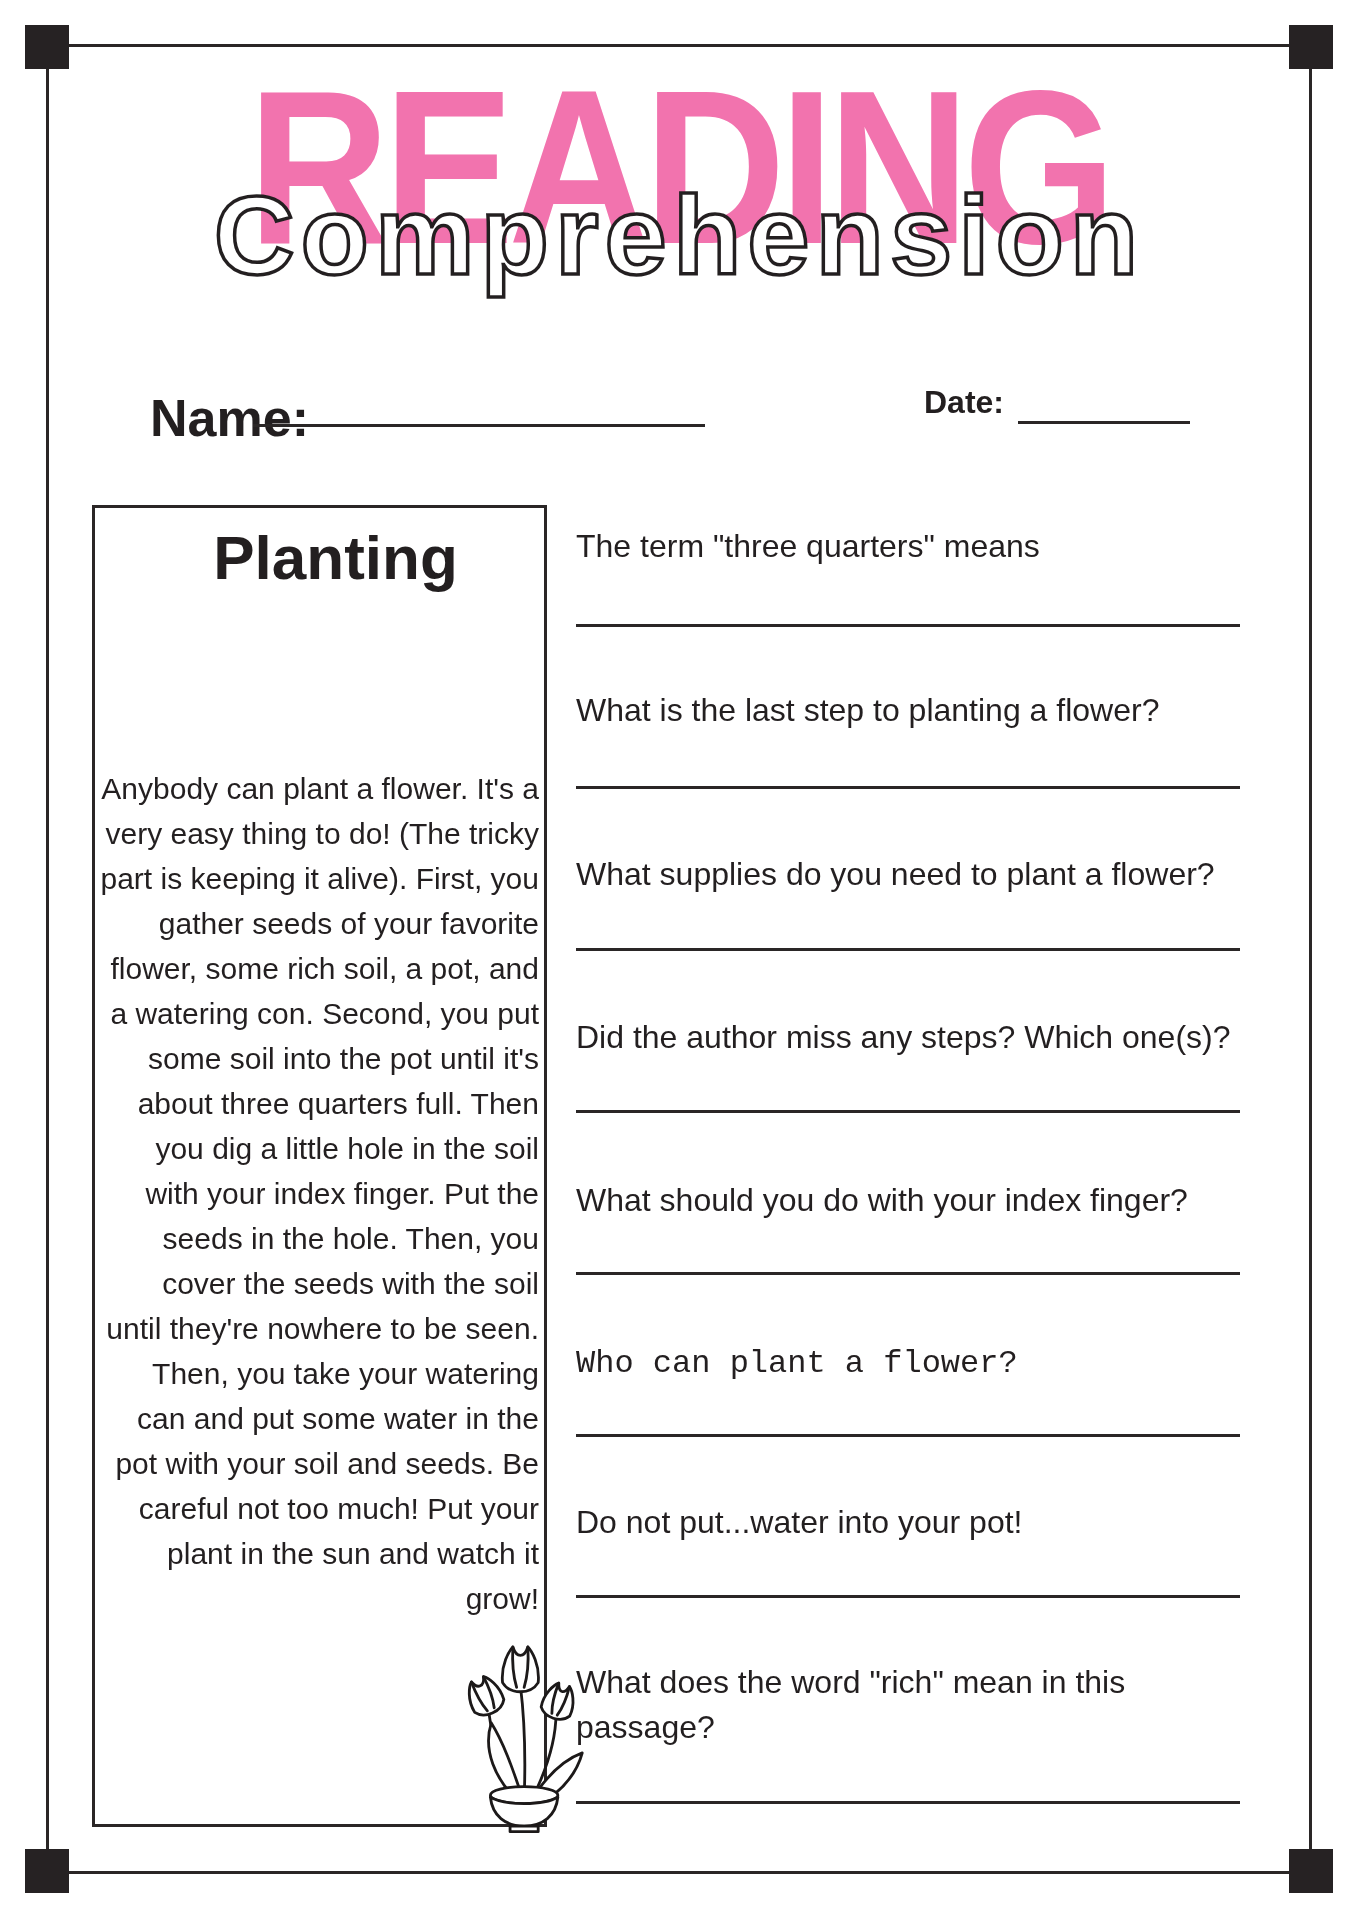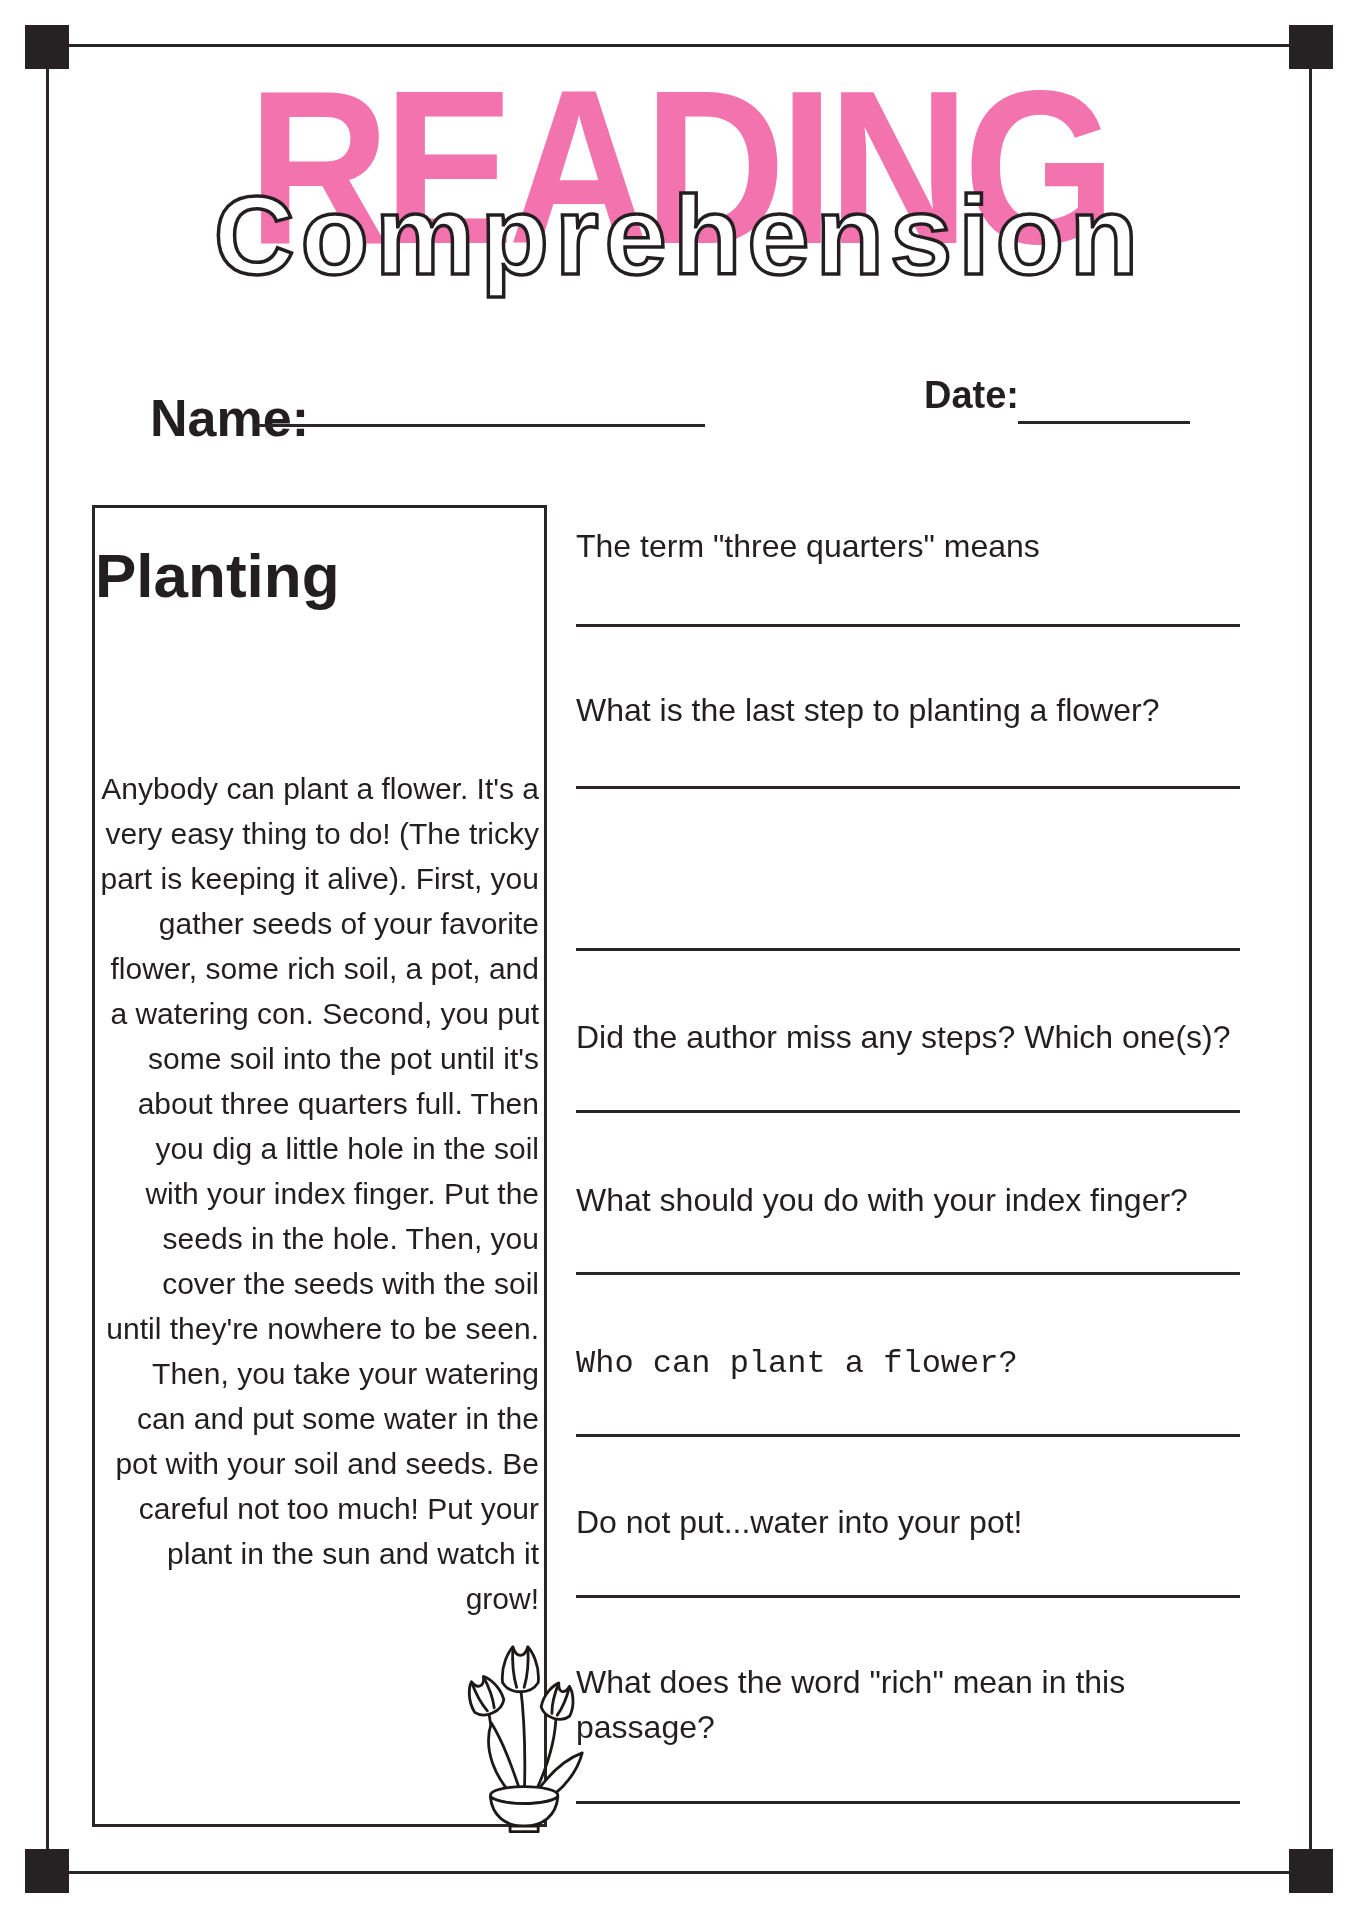--- a/index.html
+++ b/index.html
@@ -17,26 +17,26 @@
   
   .title-primary{
     position:absolute;left:0;top:58px;width:100%;text-align:center;
     font-size:196px;font-weight:bold;letter-spacing:-6px;line-height:1;
     color:#F273AE;transform:scaleY(1.12);transform-origin:top center;white-space:nowrap;
   }
   .title-secondary-svg{position:absolute;left:0;top:162px;width:1358px;height:160px;}
   
   .name-label{position:absolute;left:150px;top:388px;font-size:52px;font-weight:bold;}
   .name-line{position:absolute;left:253px;top:424px;width:452px;border-bottom:3px solid #2a2626;height:0;}
-  .date-label{position:absolute;left:924px;top:374px;font-size:38px;font-weight:bold;}
+  .date-label{position:absolute;left:924px;top:384px;font-size:32px;font-weight:bold;}
   .date-line{position:absolute;left:1018px;top:421px;width:172px;border-bottom:3px solid #2a2626;height:0;}
   .instruction{position:absolute;left:0;top:452px;width:1358px;text-align:center;font-size:27px;font-weight:bold;}
   
   .passage-box{position:absolute;left:92px;top:505px;width:455px;height:1322px;border:3px solid #2a2626;box-sizing:border-box;background:#ffffff;}
-  .passage-title{position:absolute;left:0;top:20px;width:100%;font-size:62px;font-weight:bold;line-height:96px;}
+  .passage-title{position:absolute;left:0;top:2px;width:100%;text-align:center;font-size:62px;font-weight:bold;line-height:96px;padding-left:16px;}
   .passage-body{position:absolute;left:5px;top:258px;width:439px;text-align:right;font-size:30px;line-height:45px;}
   
   .q-prompt{position:absolute;left:576px;width:668px;font-size:32px;line-height:45px;}
   .answer-line{position:absolute;left:576px;width:664px;border-bottom:3px solid #2a2626;height:0;}
   .q1{top:524px;} .l1{top:624px;}
   .q2{top:688px;} .l2{top:786px;}
   .q3{top:852px;} .l3{top:948px;}
   .q4{top:1015px;} .l4{top:1110px;}
   .q5{top:1178px;} .l5{top:1272px;}
   .q6{top:1341px;font-family:Liberation Mono, monospace;} .l6{top:1434px;}
@@ -72,20 +72,21 @@
     </div>
     <div class="passage-body">Anybody can plant a flower. It's a very easy thing to do! (The tricky part is keeping it alive). First, you gather seeds of your favorite flower, some rich soil, a pot, and a watering con. Second, you put some soil into the pot until it's about three quarters full. Then you dig a little hole in the soil with your index finger. Put the seeds in the hole. Then, you cover the seeds with the soil until they're nowhere to be seen. Then, you take your watering can and put some water in the pot with your soil and seeds. Be careful not too much! Put your plant in the sun and watch it grow!</div>
   </div>
 
   <div class="q-prompt q1">The term "three quarters" means</div>
   <div class="answer-line l1"></div>
 
   <div class="q-prompt q2">What is the last step to planting a flower?</div>
   <div class="answer-line l2"></div>
 
+  <div class="q-prompt q3">What supplies do you need to plant a flower?</div>
   <div class="answer-line l3"></div>
 
   <div class="q-prompt q4">Did the author miss any steps? Which one(s)?</div>
   <div class="answer-line l4"></div>
 
   <div class="q-prompt q5">What should you do with your index finger?</div>
   <div class="answer-line l5"></div>
 
   <div class="q-prompt q6">Who can plant a flower?</div>
   <div class="answer-line l6"></div>

